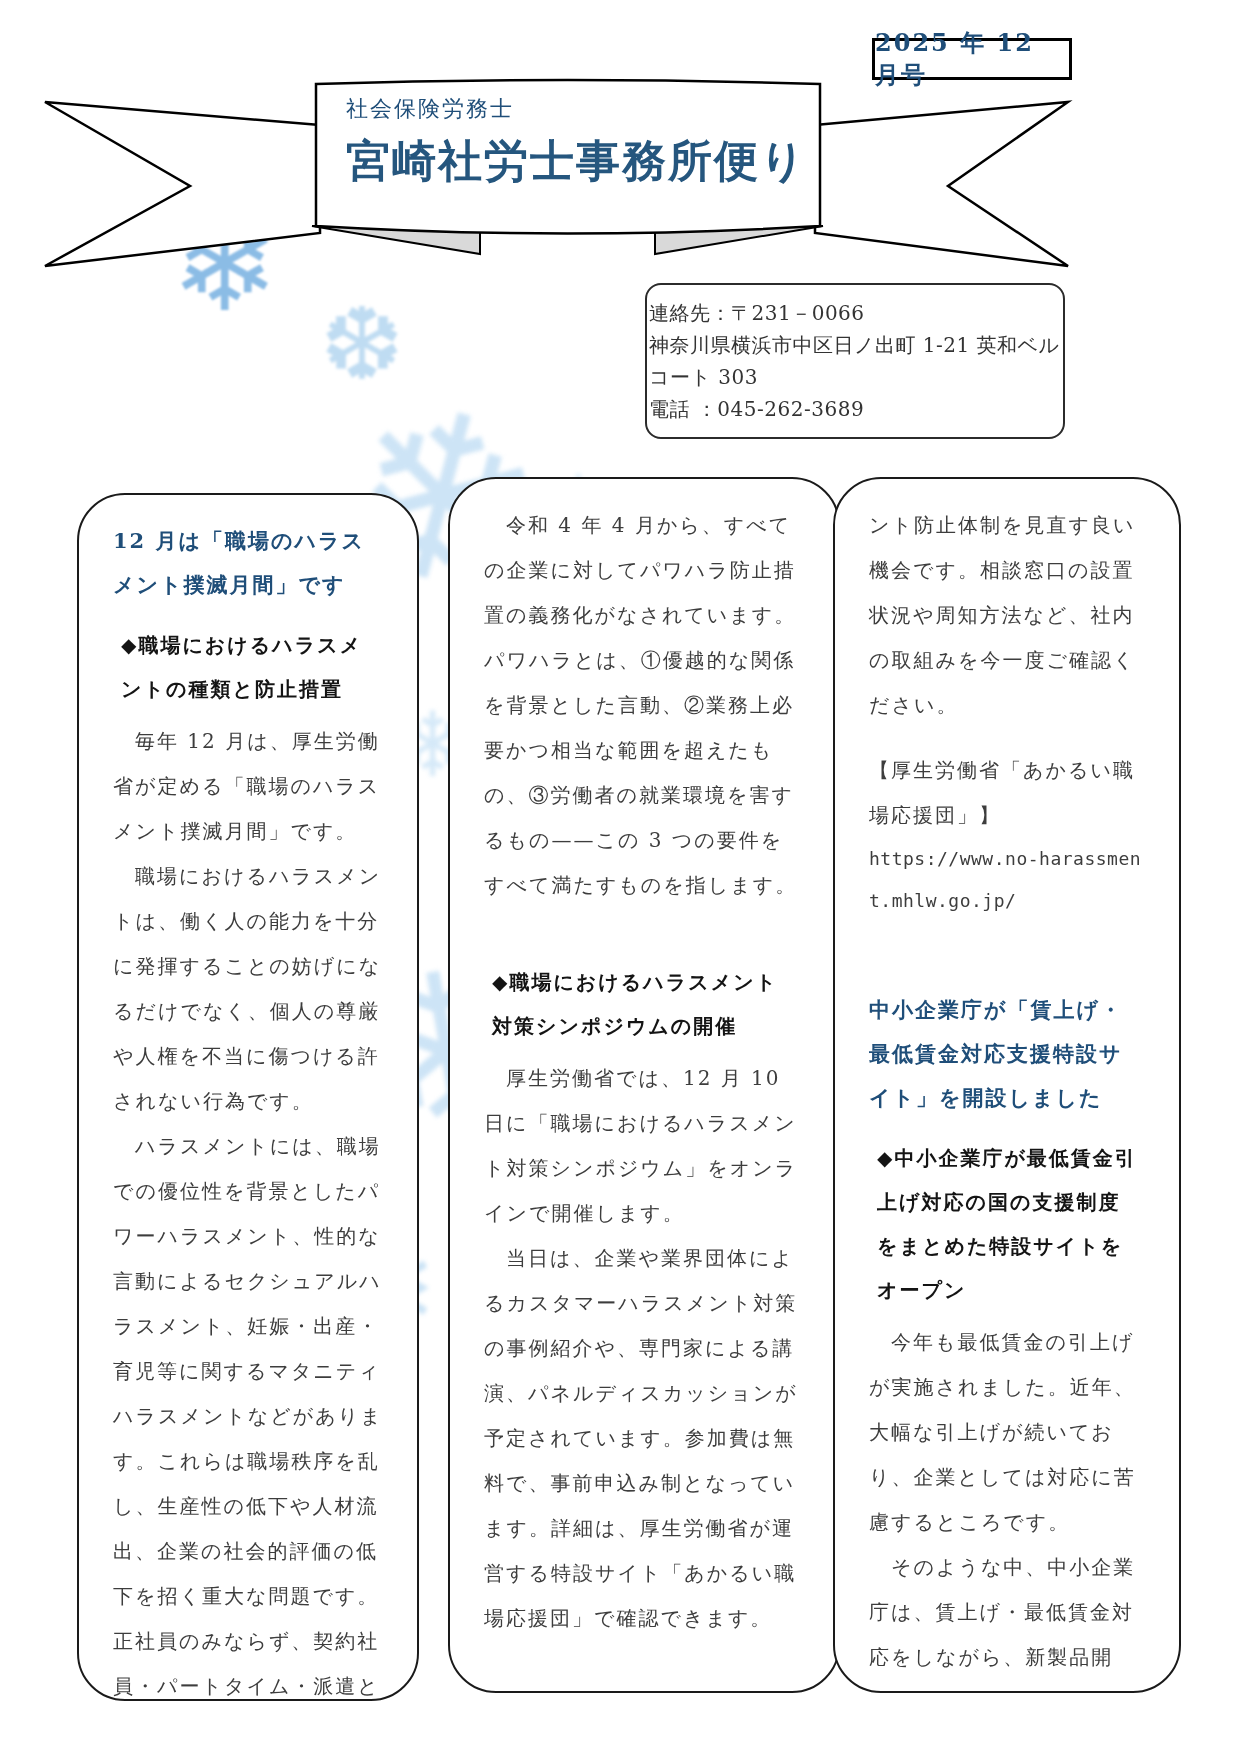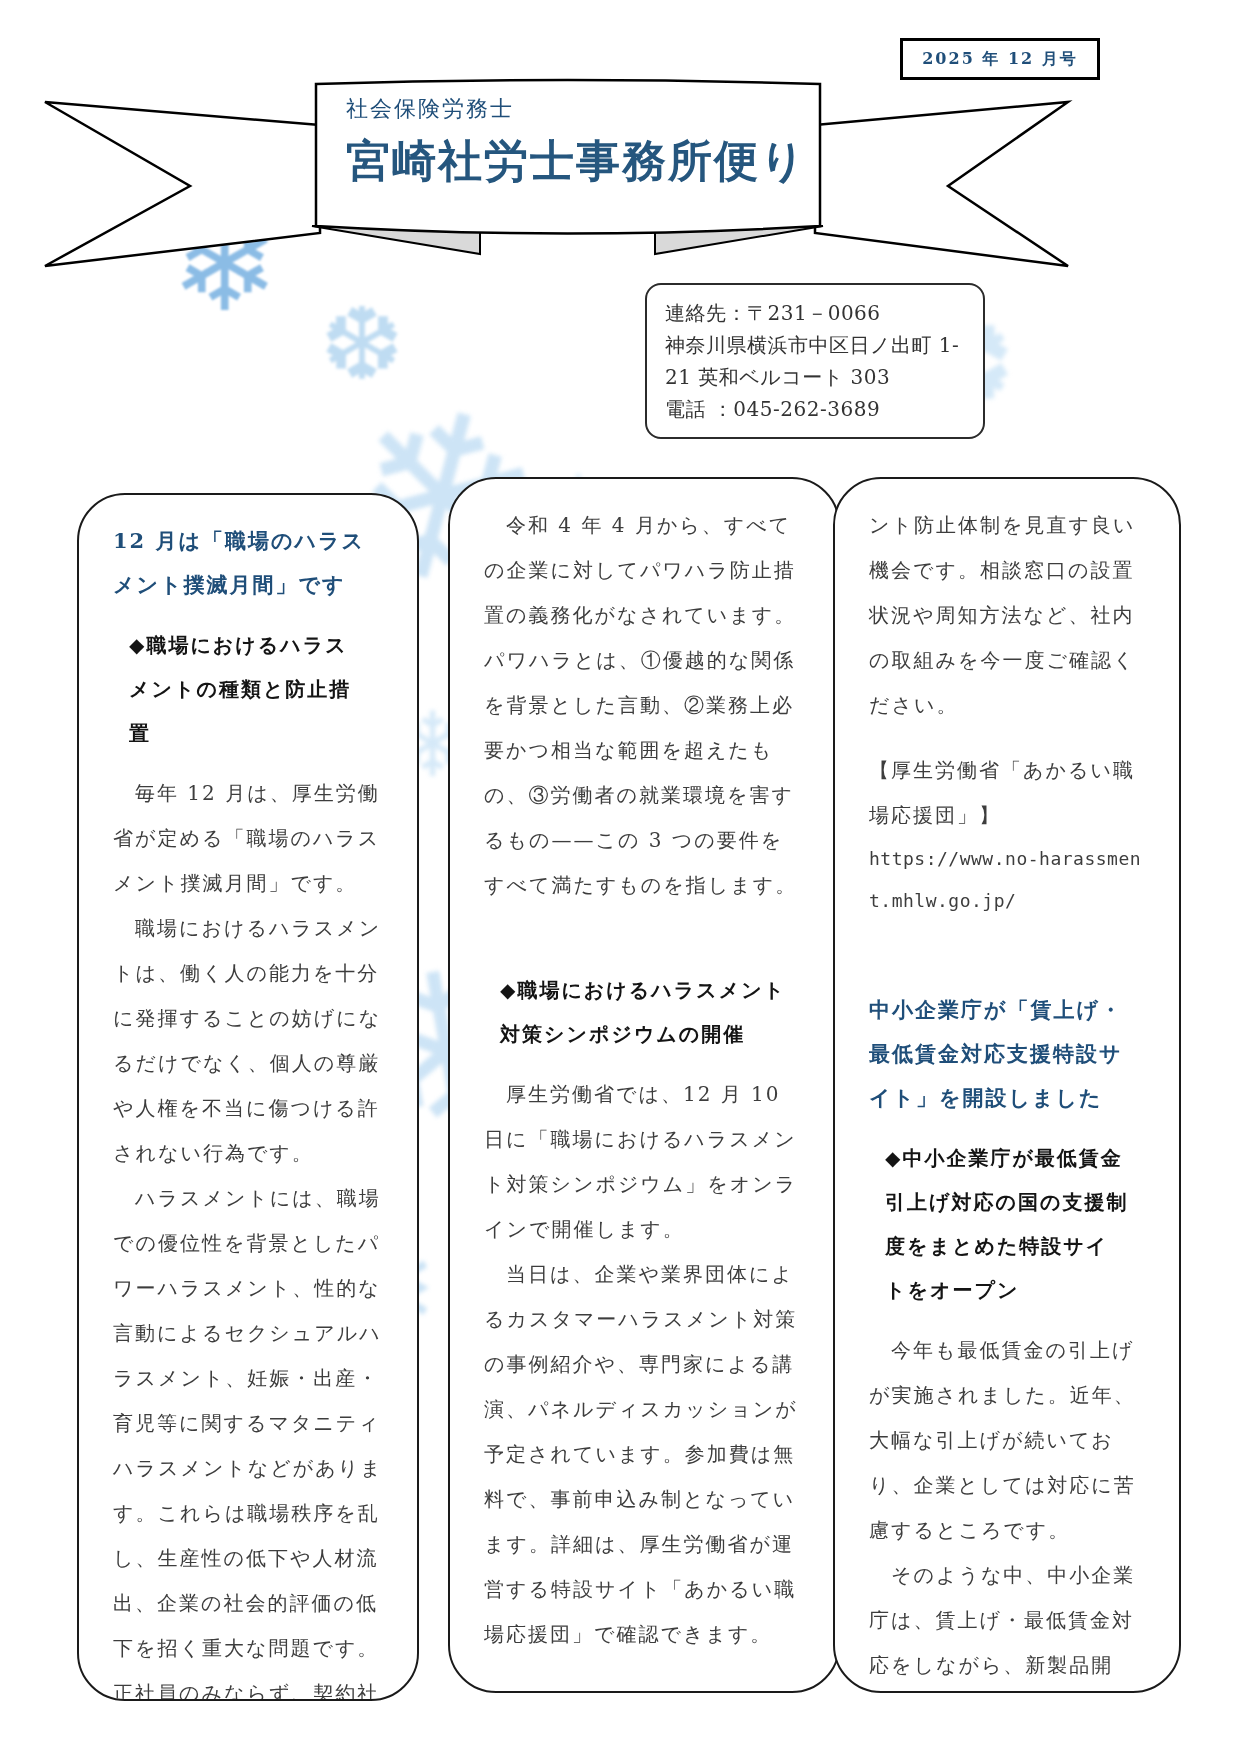--- a/index.html
+++ b/index.html
@@ -12,43 +12,43 @@
     position:absolute; z-index:0; line-height:1;
     font-family:"DejaVu Sans", sans-serif; user-select:none;
   }
   
   .ribbon-svg { position:absolute; left:0; top:0; z-index:1; }
   .banner-text { position:absolute; left:346px; top:94px; z-index:2; }
   .banner-subtitle { font-size:22px; color:#1F4E79; letter-spacing:2px;font-family:Liberation Serif, serif; }
   .banner-title { font-size:44px; font-weight:bold; color:#25567E; letter-spacing:2px; margin-top:8px; white-space:nowrap; }
   
   .issue-badge {
-    position:absolute; left:900px; top:38px; width:200px; height:42px; z-index:2;
+    position:absolute; left:872px; top:38px; width:200px; height:42px; z-index:2;
     border:3px solid #000; background:#fff; box-sizing:border-box;
     display:flex; align-items:center; justify-content:center;
-    font-size:16px; font-weight:bold; color:#1F4E79; letter-spacing:2px;
+    font-size:24px; font-weight:bold; color:#1F4E79; letter-spacing:2px;
   }
   
   .contact-box {
-    position:absolute; left:645px; top:283px; width:340px; z-index:2;
+    position:absolute; left:645px; top:283px; width:420px; z-index:2;
     border:2px solid #2b2b2b; border-radius:16px; background:#fff; box-sizing:border-box;
-    padding:12px 18px; font-size:20px; line-height:1.6; color:#333; letter-spacing:0.5px;
+    padding:12px 2px; font-size:20px; line-height:1.6; color:#333; letter-spacing:0.5px;
   }
   
   .col {
     position:absolute; z-index:1; background:#fff; box-sizing:border-box;
     border:2.5px solid #1a1a1a; border-radius:48px;
     padding:24px 34px; overflow:hidden;
     font-size:20px; line-height:45px; letter-spacing:2px; color:#3d3d3d;
   }
   .col-1 { left:77px;  top:493px; width:342px; height:1208px; }
   .col-2 { left:448px; top:477px; width:392px; height:1216px; }
   .col-3 { left:833px; top:477px; width:348px; height:1216px; }
   .headline { color:#1F4E79; font-weight:bold; font-size:21px; line-height:44px; margin:0 0 16px 0; }
-  .subhead  { color:#141414; font-weight:bold; font-size:20px; line-height:44px; margin:16px; }
+  .subhead  { color:#141414; font-weight:bold; font-size:20px; line-height:44px; margin:8px; }
   .para { margin:0; }
   .gap-s { height:20px; } .gap-m { height:44px; } .gap-l { height:66px; }
   .url-line {
     font-family:"DejaVu Sans Mono", monospace; font-size:18px; letter-spacing:0.5px;
     line-height:42px; word-break:break-all; color:#3d3d3d;
   }
 </style>
 </head>
 <body>
 

